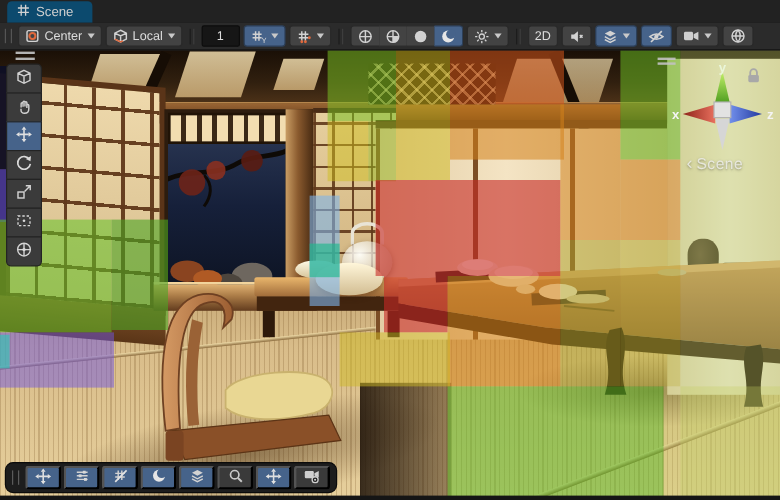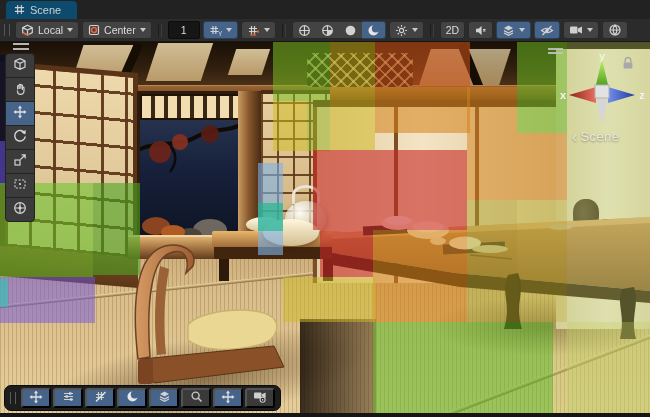--- a/index.html
+++ b/index.html
@@ -134,36 +134,36 @@
     </div>
   </div>
 
   <div class="toolbar" id="toolbar">
       <div class="tgroup">
         <div class="thandle"></div>
       </div>
       <div class="tgroup">
         <button class="tbtn">
           <span class="ic">
-            <svg width="13" height="13" viewBox="0 0 13 13">
-              <path d="M6.5 1.2 11.3 3.6v5L6.5 11 1.7 8.6v-5Z M1.7 3.6 6.5 6l4.8-2.4M6.5 6v5" stroke="#d2d2d2" fill="none" stroke-width="1.2"></path>
-              <path d="M1.7 8.6 6.5 11l2-.9" stroke="#e0683c" fill="none" stroke-width="1.2"></path>
-            </svg>
-          </span>
-          <span>Local</span>
-          <span class="arrow"></span>
-        </button>
-        <button class="tbtn">
-          <span class="ic">
             <svg width="12" height="12" viewBox="0 0 12 12">
               <rect x="1.5" y="1.5" width="9" height="9" rx="1.5" stroke="#d2d2d2" fill="none" stroke-width="1.2"></rect>
               <circle cx="6" cy="6" r="2.5" fill="none" stroke="#e0683c" stroke-width="1.7"></circle>
             </svg>
           </span>
           <span>Center</span>
+          <span class="arrow"></span>
+        </button>
+        <button class="tbtn">
+          <span class="ic">
+            <svg width="13" height="13" viewBox="0 0 13 13">
+              <path d="M6.5 1.2 11.3 3.6v5L6.5 11 1.7 8.6v-5Z M1.7 3.6 6.5 6l4.8-2.4M6.5 6v5" stroke="#d2d2d2" fill="none" stroke-width="1.2"></path>
+              <path d="M1.7 8.6 6.5 11l2-.9" stroke="#e0683c" fill="none" stroke-width="1.2"></path>
+            </svg>
+          </span>
+          <span>Local</span>
           <span class="arrow"></span>
         </button>
       </div>
       <div class="tgroup">
         <div class="tsep"></div>
         <input class="tinput" readonly="" value="1" style="">
         <button class="tbtn sel">
           <span class="ic">
             <svg width="13" height="13" viewBox="0 0 13 13">
               <path d="M1.5 4.5h7.5M1.5 7.5h7.5M4 2v8M6.8 2v8" stroke="#d2d2d2" fill="none" stroke-width="1.2"></path>

